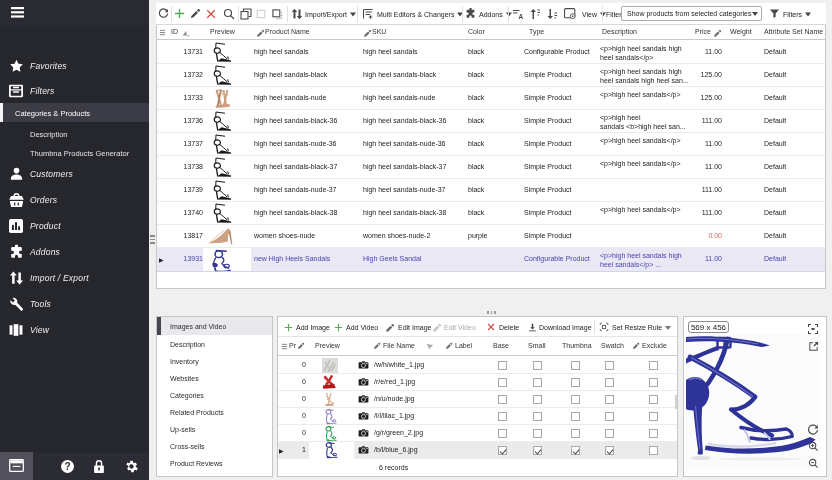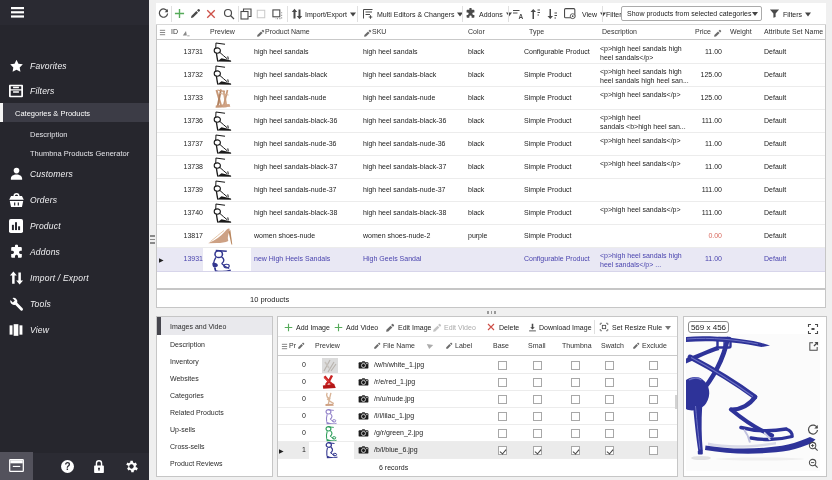--- a/index.html
+++ b/index.html
@@ -477,23 +477,20 @@
             <use href="#blshoe"></use>
           </svg></span>
       <span class="c-name">new High Heels Sandals</span>
         <span class="c-sku">High Geels Sandal</span>
       <span class="c-type">Configurable Product</span>
       <span class="c-desc" style="color:#4a44ae">&lt;p&gt;high heel sandals high<br>heel sandals&lt;/p&gt; ...</span>
       <span class="c-price">11.00</span>
         <span class="c-attr">Default</span>
     </div>
   </div>
-  <div id="pbar">
-      <span>10 products</span>
-    </div>
   <div id="tabs">
     <div class="tab sel">
         <span>Images and Video</span>
       </div>
     <div class="tab">
         <span>Description</span>
       </div>
     <div class="tab">
         <span>Inventory</span>
       </div>

